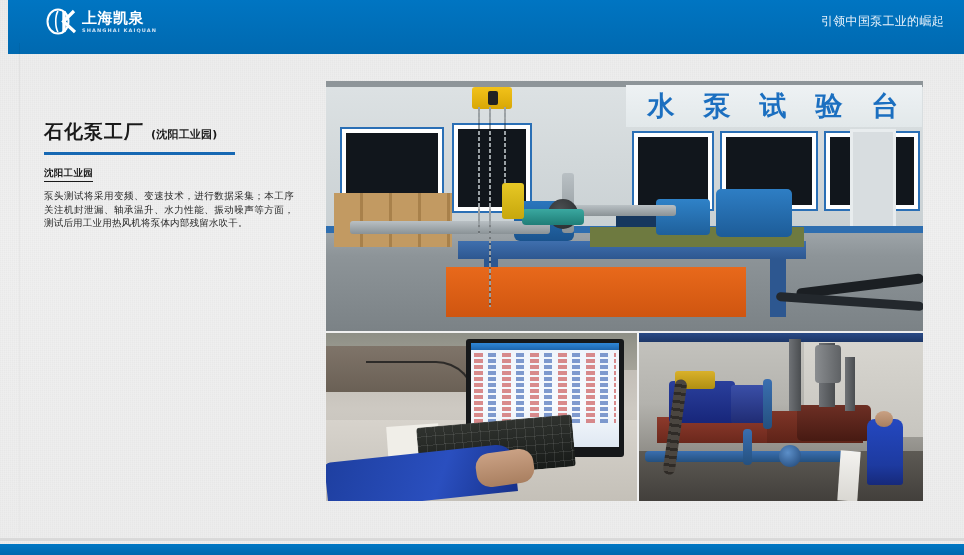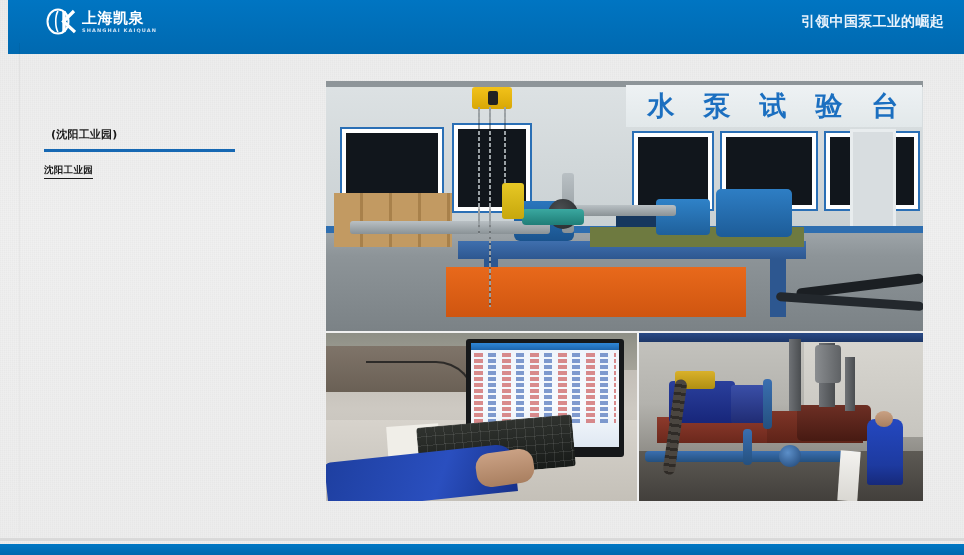--- a/index.html
+++ b/index.html
@@ -86,24 +86,23 @@
     transform-origin: left top;
   }
 
   .header-tagline {
     position: absolute;
     right: 28px; top: 0;
     height: 43px;
     display: flex;
     align-items: center;
     color: #e8f2fb;
-    font-size: 14px;
+    font-size: 12px;
     letter-spacing: 0.3px;
     white-space: nowrap;
-    font-weight: bold;
   }
 
   
   .footer-sep {
     position: absolute;
     left: 0; bottom: 14px;
     width: 964px; height: 3px;
     background: #d9d9d9;
   }
   .footer {
@@ -385,26 +384,28 @@
     </div>
 
     <div class="header-tagline">引领中国泵工业的崛起</div>
   </div>
 
   <div class="left-edge"></div>
 
   <div class="text-col">
 
     <div class="title-row">
+      <span class="title-main">石化泵工厂</span>
       <span class="title-sub">(沈阳工业园)</span>
     </div>
     <div class="title-rule"></div>
 
     <div class="section-head">沈阳工业园</div>
 
+    <p class="body-copy">泵头测试将采用变频、变速技术，进行数据采集；本工序关注机封泄漏、轴承温升、水力性能、振动噪声等方面，测试后用工业用热风机将泵体内部残留水吹干。</p>
   </div>
 
   <div class="collage">
 
     <div class="photo photo-top">
       <div class="ph-sky"></div>
       <div class="ph-wall">
         <div class="ph-wall-band"></div>
       </div>
 

